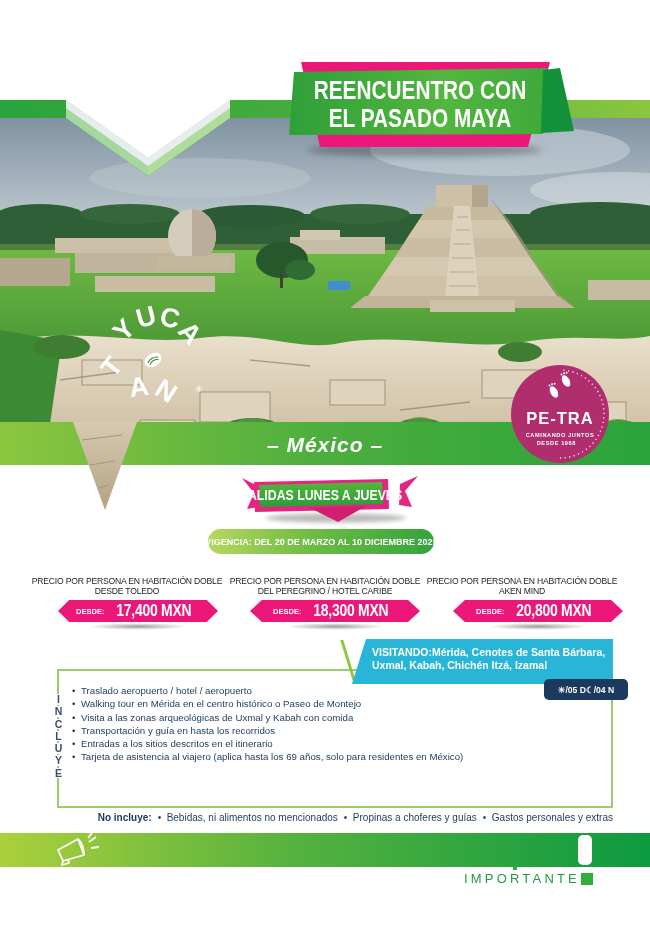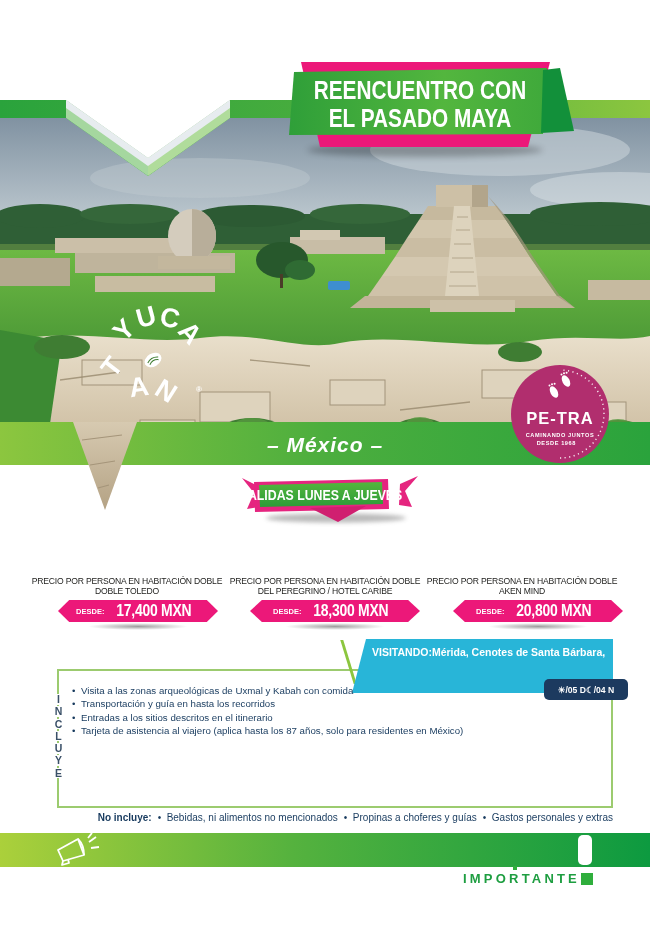--- a/index.html
+++ b/index.html
@@ -17,21 +17,21 @@
 
   
   .p-title{color:#1d1d1b;font-weight:normal;font-size:8.6px;line-height:10px;text-align:center;letter-spacing:-0.2px;}
   .ribbon{height:22px;background:#ec1879;color:#fff;display:flex;align-items:center;justify-content:center;gap:4px;
     clip-path:polygon(0 50%,7% 0,93% 0,100% 50%,93% 100%,7% 100%);white-space:nowrap;}
   .ribbon .desde{font-size:7.5px;font-weight:bold;}
   .ribbon .amount{font-size:17px;font-weight:bold;display:inline-block;transform:scaleX(.82);letter-spacing:-0.3px;}
   .rib-shadow{height:7px;background:radial-gradient(ellipse at center,rgba(0,0,0,.38) 0%,rgba(0,0,0,0) 70%);}
 
   
-  .visitando{left:352px;top:639px;width:261px;height:54px;background:#28b5d8;color:#fff;
+  .visitando{left:352px;top:639px;width:261px;height:45px;background:#28b5d8;color:#fff;
     clip-path:polygon(14px 0,100% 0,100% 100%,0 100%);
     font-size:10.5px;font-weight:bold;line-height:13px;padding:7px 0 0 20px;box-sizing:border-box;}
   .vis-line{white-space:nowrap;}
   .green-slant{left:347px;top:640px;width:2.5px;height:44px;background:#8cc63f;transform:skewX(17deg);}
 
   
   .inc-box{left:57px;top:669px;width:556px;height:139px;border:2px solid #9ccb6f;box-sizing:border-box;background:#fff;}
   .inc-letters{left:51px;top:694px;width:15px;display:flex;flex-direction:column;gap:1.8px;align-items:center;}
   .inc-letters div{background:#fff;color:#3a5068;font-weight:bold;font-size:10.5px;line-height:10.5px;width:100%;text-align:center;}
   .inc-list{left:72px;top:684px;width:525px;list-style:none;margin:0;padding:0;
@@ -45,21 +45,21 @@
   .no-incluye{left:57px;top:812px;width:556px;color:#173a5e;font-size:10px;display:flex;justify-content:flex-end;
     gap:6px;white-space:nowrap;align-items:baseline;}
   .no-incluye .lbl{font-weight:bold;}
   .ni-item{position:relative;padding-left:9px;}
   .ni-item::before{content:"•";position:absolute;left:0;}
 
   
   .foot-band{left:0;top:833px;width:650px;height:34px;background:linear-gradient(90deg,#abd03b 0%,#55b23e 45%,#0d9a40 100%);}
   .foot-text{left:112px;top:837px;width:460px;color:#fff;font-size:8.4px;line-height:11px;}
   .excl-bar{left:578px;top:835px;width:14px;height:30px;background:#fff;border-radius:5px;}
-  .importante{left:430px;top:871px;width:150px;text-align:right;color:#1e9e41;font-weight:bold;
+  .importante{left:430px;top:871px;width:150px;text-align:right;color:#1e9e41;font-weight:normal;
     font-size:13px;letter-spacing:3.2px;}
   .excl-dot{left:581px;top:873px;width:12px;height:12px;background:#2fae3c;}
   .o-dot{left:513px;top:866px;width:4px;height:4px;background:#2fae3c;}
 </style>
 </head>
 <body>
 
 <div class="page">
 
   <svg class="abs" style="left:0;top:0;" width="650" height="530" viewBox="0 0 650 530">
@@ -276,24 +276,27 @@
         <path d="M418,476 L400,484 L399,505 L412,507 L405,491 Z"></path>
         <polygon points="310,508 366,506 338,522" fill="#d01f70"></polygon>
       </g>
       <polygon points="259,485 382,482 383,504 260,507" fill="url(#salidasG)"></polygon>
       <g transform="translate(321,500) scale(0.88,1)">
         <text x="0" y="0" text-anchor="middle" font-size="14" font-weight="bold" fill="#fff">SALIDAS LUNES A JUEVES</text>
       </g>
     </g>
   </svg>
 
+  <div class="abs vigencia">
+    <span>VIGENCIA: DEL 20 DE MARZO AL 10 DICIEMBRE 2025</span>
+  </div>
 
   <div class="abs p-title" style="left:27px;top:576px;width:200px;">
     <div>PRECIO POR PERSONA EN HABITACIÓN DOBLE</div>
-    <div>DOBLE TOLEDO</div>
+    <div>DESDE TOLEDO</div>
   </div>
   <div class="abs ribbon" style="left:58px;top:600px;width:160px;">
     <span class="desde">DESDE:</span>
     <span class="amount">17,400 MXN</span>
   </div>
   <div class="abs rib-shadow" style="left:88px;top:623px;width:100px;"></div>
 
   <div class="abs p-title" style="left:225px;top:576px;width:200px;">
     <div>PRECIO POR PERSONA EN HABITACIÓN DOBLE</div>
     <div>DEL PEREGRINO / HOTEL CARIBE</div>
@@ -312,42 +315,45 @@
     <span class="desde">DESDE:</span>
     <span class="amount">20,800 MXN</span>
   </div>
   <div class="abs rib-shadow" style="left:488px;top:623px;width:100px;"></div>
 
   <div class="abs inc-box"></div>
 
   <div class="abs green-slant"></div>
   <div class="abs visitando">
     <div class="vis-line">VISITANDO:Mérida, Cenotes de Santa Bárbara,</div>
+    <div class="vis-line">Uxmal, Kabah, Chichén Itzá, Izamal</div>
   </div>
 
   <div class="abs badge">
     <span>☀/05 D</span>
     <span>☾/04 N</span>
   </div>
 
   <div class="abs inc-letters">
     <div>I</div>
     <div>N</div>
     <div>C</div>
     <div>L</div>
     <div>U</div>
     <div>Y</div>
     <div>E</div>
   </div>
 
   <ul class="abs inc-list">
+    <li>Traslado aeropuerto / hotel / aeropuerto</li>
+    <li>Walking tour en Mérida en el centro histórico o Paseo de Montejo</li>
     <li>Visita a las zonas arqueológicas de Uxmal y Kabah con comida</li>
     <li>Transportación y guía en hasta los recorridos</li>
     <li>Entradas a los sitios descritos en el itinerario</li>
-    <li>Tarjeta de asistencia al viajero (aplica hasta los 87 años, solo para residentes en México)</li>
+    <li>Tarjeta de asistencia al viajero (aplica hasta los 69 años, solo para residentes en México)</li>
   </ul>
 
   <div class="abs no-incluye">
     <span class="lbl">No incluye:</span>
     <span class="ni-item">Bebidas, ni alimentos no mencionados</span>
     <span class="ni-item">Propinas a choferes y guías</span>
     <span class="ni-item">Gastos personales y extras</span>
   </div>
 
   <div class="abs foot-band"></div>

